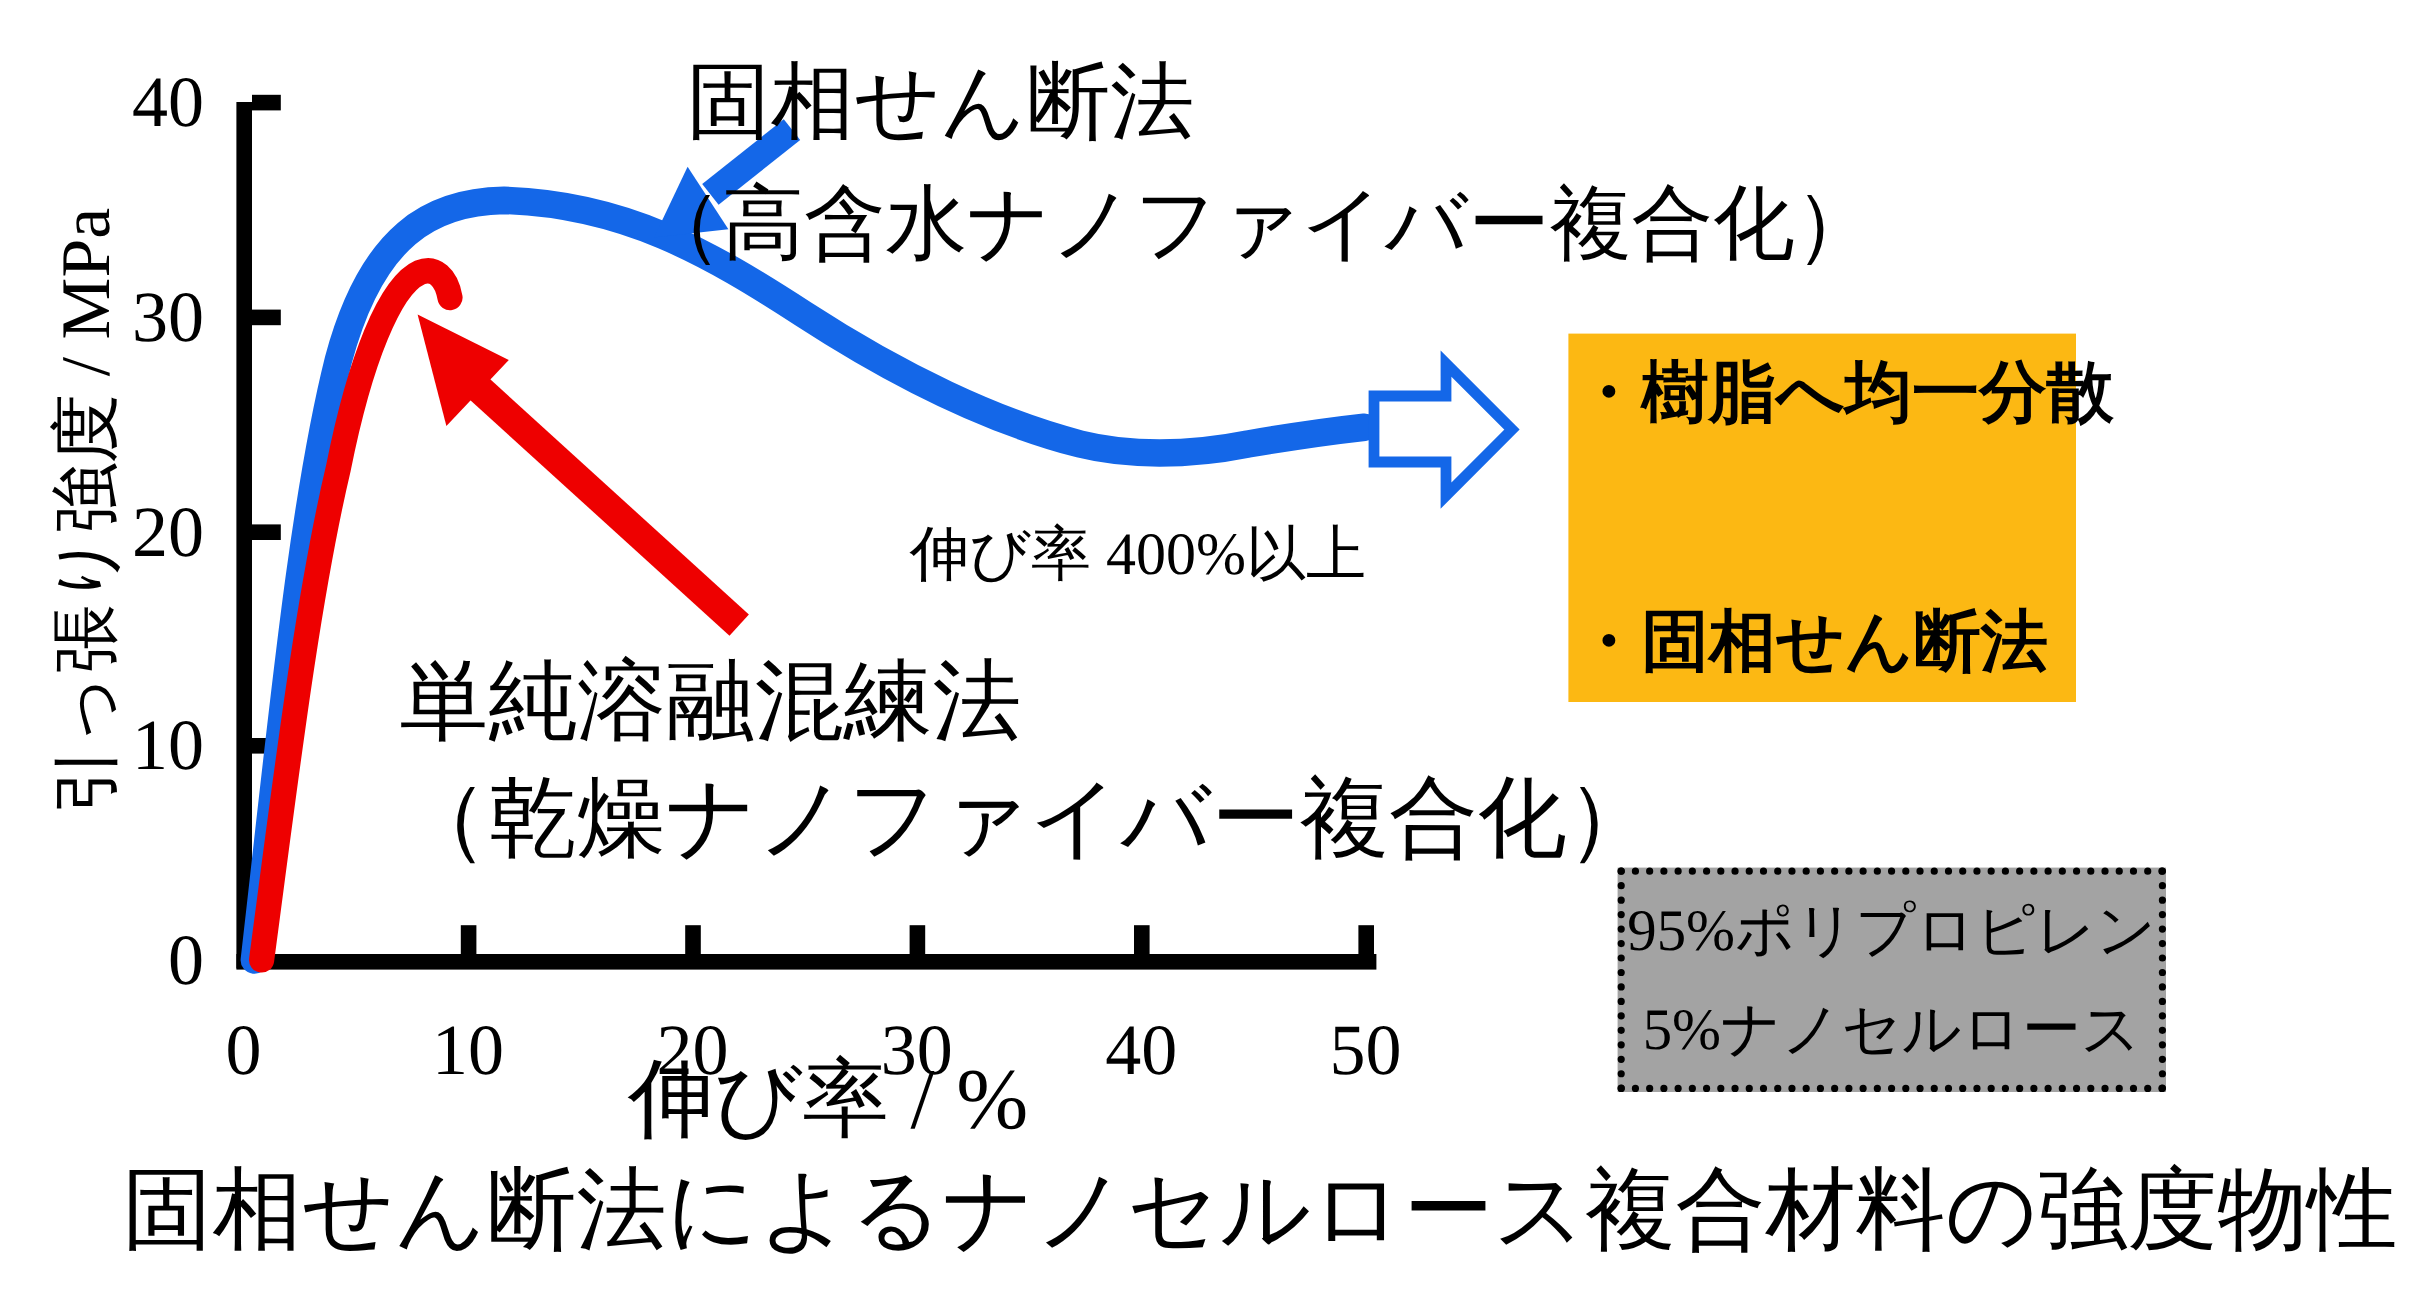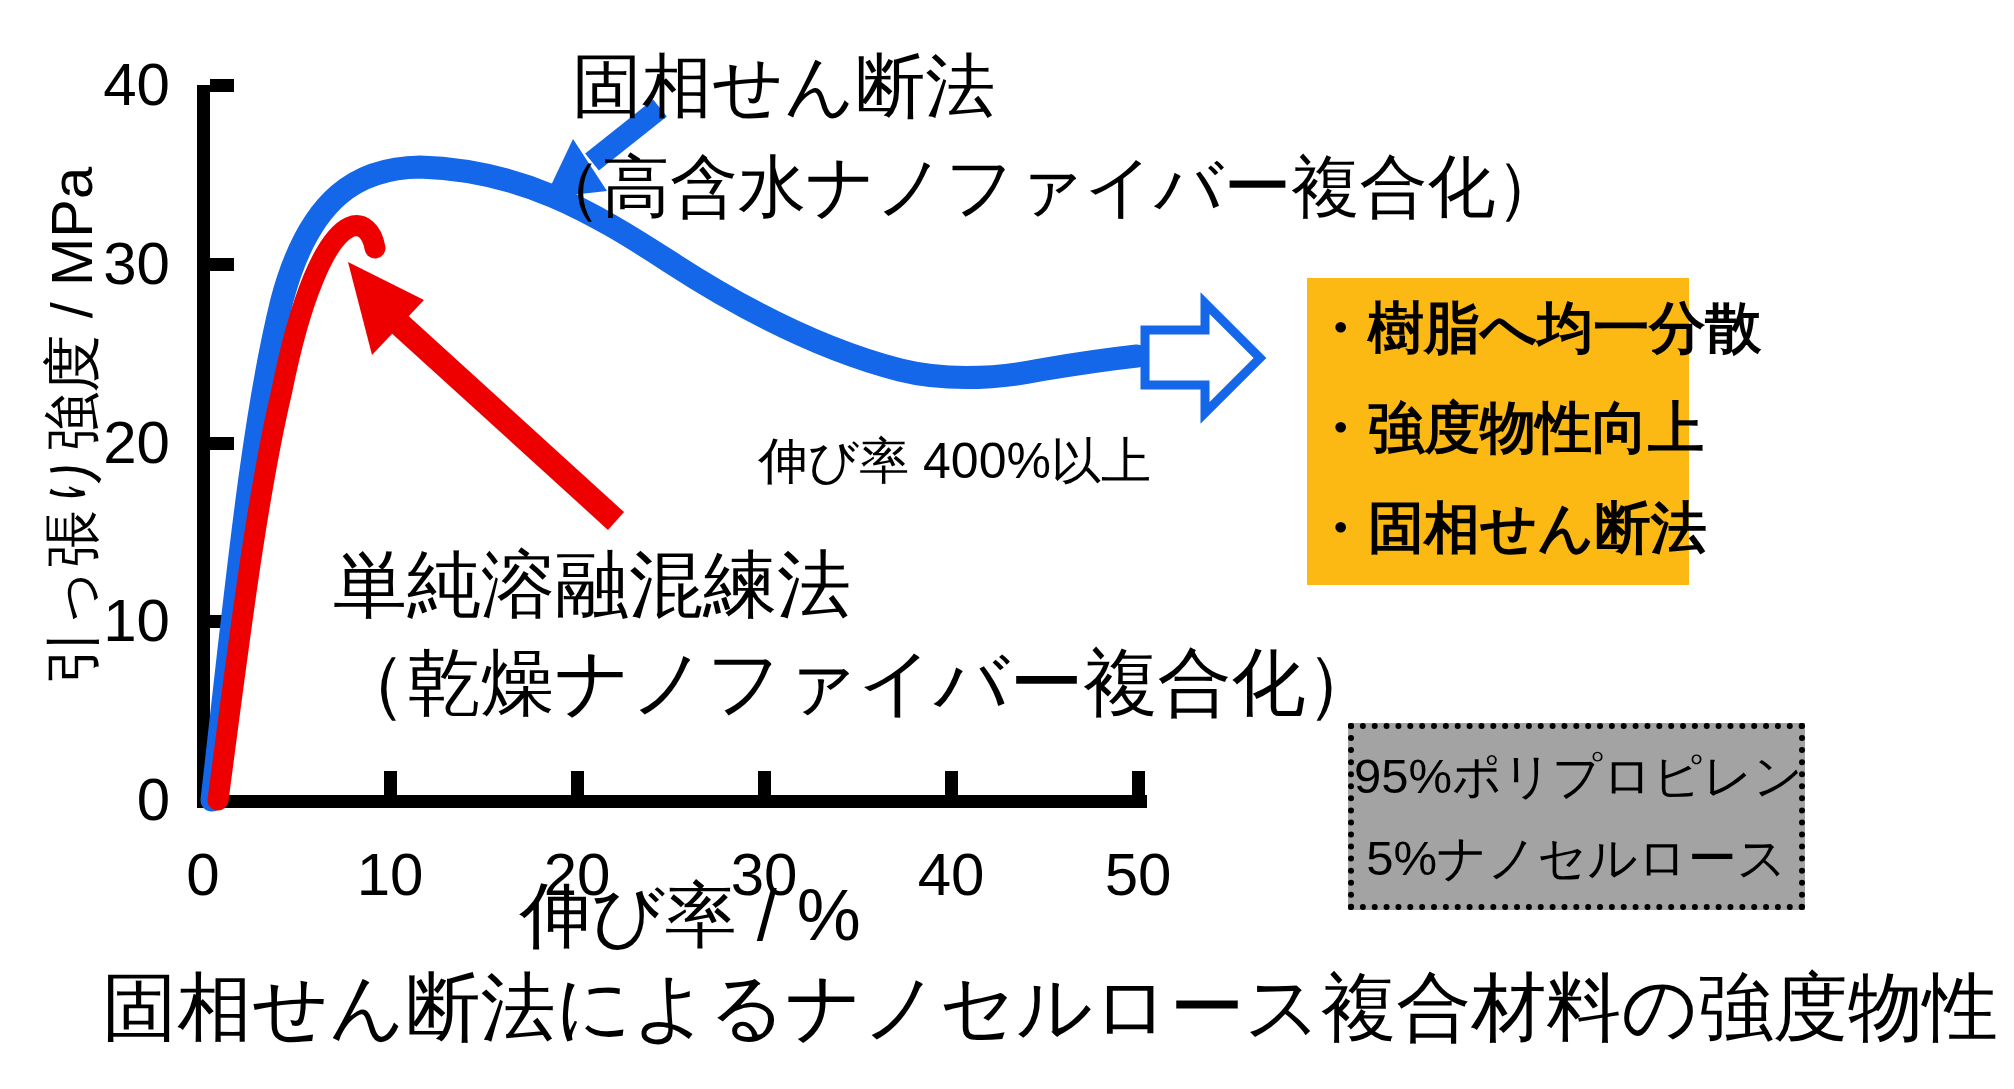--- a/index.html
+++ b/index.html
@@ -1,18 +1,18 @@
 <!DOCTYPE html>
 <html><head>
 <meta charset="utf-8">
 <style>
   html,body{margin:0;padding:0;background:#ffffff;}
   #canvas{
     position:relative;width:2014px;height:1089px;background:#ffffff;overflow:hidden;
-    font-family:Liberation Sans, sans-serif;color:#000;
+    font-family:Liberation Serif, serif;color:#000;
   }
   .abs{position:absolute;}
   #plot-svg{position:absolute;left:0;top:0;}
   .jp{white-space:nowrap;letter-spacing:0px;}
   
   #y-tick-labels{
     left:30px;top:55px;width:140px;height:775px;
     display:flex;flex-direction:column;justify-content:space-between;
   }
   #y-tick-labels span{display:block;height:60px;line-height:60px;width:100%;
@@ -27,22 +27,22 @@
     left:-278px;top:395px;width:700px;height:62px;line-height:62px;
     transform:rotate(-90deg);text-align:center;font-size:58px;
   }
   #x-axis-title{left:440px;top:868px;width:500px;text-align:center;font-size:72px;}
   #method1-label{left:572px;top:40px;font-size:70px;line-height:92px;}
   #method1-sub{left:534px;top:140px;font-size:68px;line-height:92px;}
   #method2-label{left:333px;top:536px;font-size:74px;line-height:98px;}
   #method2-sub{left:333px;top:634px;font-size:74px;line-height:98px;}
   #elongation-note{left:758px;top:428px;font-size:50px;}
   #benefits-box{
-    left:1307px;top:278px;width:382px;height:307px;
-    display:flex;flex-direction:column;justify-content:flex-start;
+    left:1307px;top:278px;width:423px;height:307px;
+    display:flex;flex-direction:column;justify-content:space-between;
   }
   #benefits-box .bullet{font-size:56px;font-weight:bold;line-height:100px;padding-left:5px;white-space:nowrap;}
   #composition-box{
     left:1348px;top:723px;width:445px;height:175px;
     border:6px dotted #000;background:#a3a3a3;
     display:flex;flex-direction:column;justify-content:center;
   }
   #composition-box span{display:block;text-align:center;font-size:49px;line-height:82px;white-space:nowrap;}
   #figure-caption{left:38px;top:958px;width:1960px;font-size:75px;white-space:nowrap;text-align:right;}
 </style>
@@ -118,21 +118,20 @@
 
   <div id="method1-label" class="abs jp">固相せん断法</div>
   <div id="method1-sub" class="abs jp">（高含水ナノファイバー複合化）</div>
   <div id="method2-label" class="abs jp">単純溶融混練法</div>
   <div id="method2-sub" class="abs jp">（乾燥ナノファイバー複合化）</div>
 
   <div id="elongation-note" class="abs jp">伸び率 400%以上</div>
 
   <div id="benefits-box" class="abs" style="background: rgb(252, 184, 19);">
       <span class="bullet">・樹脂へ均一分散</span>
-      <span class="bullet">・強度物性向上</span>
       <span class="bullet">・固相せん断法</span>
     </div>
 
   <div id="composition-box" class="abs">
       <span>95%ポリプロピレン</span>
       <span>5%ナノセルロース</span>
     </div>
 
   <div id="figure-caption" class="abs jp">固相せん断法によるナノセルロース複合材料の強度物性</div>
 </div>

